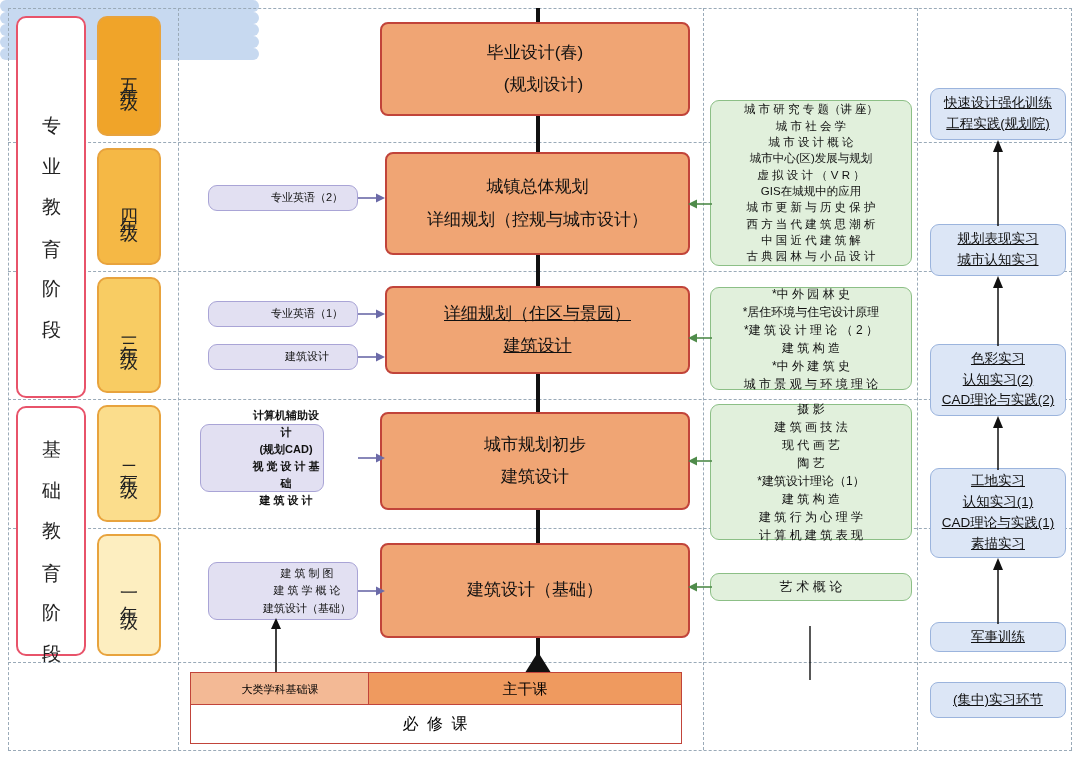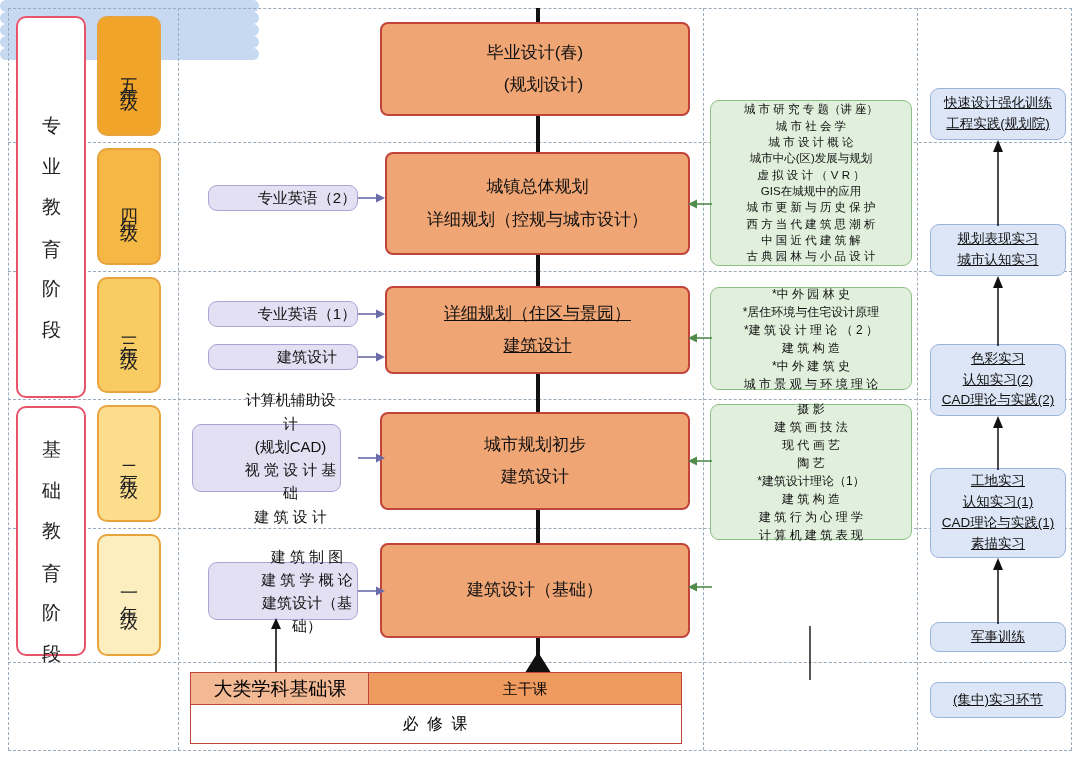--- a/index.html
+++ b/index.html
@@ -15,21 +15,21 @@
   .stage-box{background:#fff;border:2px solid #e8536a;border-radius:10px;}
   .stage-label{
     writing-mode:vertical-rl;text-orientation:upright;letter-spacing:10px;
     font-size:19px;color:#222;line-height:1.1;
   }
   .grade-box{border:2px solid #e8a33d;border-radius:10px;}
   .grade-label{writing-mode:vertical-rl;text-orientation:upright;letter-spacing:8px;font-size:18px;color:#222;}
 
   .main-box{background:#f0a574;border:2px solid #c1443a;border-radius:8px;color:#111;font-size:17px;line-height:1.9;}
   .blue-box{background:#dce6f6;border:1.5px solid #9bb4dd;border-radius:9px;color:#111;font-size:13.5px;line-height:1.55;text-decoration:underline;}
-  .purple-box{background:#e2e0f2;border:1.5px solid #a9a4d6;border-radius:9px;color:#111;font-size:15px;line-height:1.55;padding-left:48px;}
+  .purple-box{background:#e2e0f2;border:1.5px solid #a9a4d6;border-radius:9px;color:#111;font-size:11px;line-height:1.55;padding-left:48px;}
   .green-box{background:#e1f0dc;border:1.5px solid #8cbf86;border-radius:9px;color:#111;font-size:13px;line-height:1.5;}
   .pill{background:#c7d9f0;border-radius:7px;}
 
   .dash-h{position:absolute;border-top:1px dashed #9aaab8;}
   .dash-v{position:absolute;border-left:1px dashed #9aaab8;}
   .solid-v{position:absolute;background:#111;}
 
   .legend-pink{background:#f3b995;border:1.5px solid #c1443a;}
   .legend-orange{background:#ef9a5f;border:1.5px solid #c1443a;}
   .legend-white{background:#fff;border:1.5px solid #c1443a;}
@@ -132,21 +132,21 @@
   </svg>
 
   <div class="purple-box box" style="left:208px;top:344px;width:150px;height:26px;">
     <span class="txt">建筑设计</span>
   </div>
   <svg class="arrow" style="left:358px;top:349px;" width="28" height="16">
     <line x1="0" y1="8" x2="20" y2="8" stroke="#6b6aa8" stroke-width="1.6"></line>
     <polygon points="27,8 18,3.5 18,12.5" fill="#6b6aa8"></polygon>
   </svg>
 
-  <div class="purple-box box" style="left:192px;top:424px;width:149px;height:68px;">
+  <div class="purple-box box" style="left:200px;top:424px;width:124px;height:68px;font-weight:bold;">
     <span class="txt">计算机辅助设计
 (规划CAD)
 视 觉 设 计 基 础
 建 筑  设  计</span>
   </div>
   <svg class="arrow" style="left:358px;top:450px;" width="28" height="16">
     <line x1="0" y1="8" x2="20" y2="8" stroke="#6b6aa8" stroke-width="1.6"></line>
     <polygon points="27,8 18,3.5 18,12.5" fill="#6b6aa8"></polygon>
   </svg>
 
@@ -203,20 +203,23 @@
 *建筑设计理论（1）
 建    筑    构    造
 建 筑 行 为 心 理 学
 计 算 机 建 筑 表 现</span>
   </div>
   <svg class="arrow" style="left:688px;top:453px;" width="24" height="16">
     <line x1="24" y1="8" x2="8" y2="8" stroke="#4f8b4a" stroke-width="1.6"></line>
     <polygon points="0,8 9,3.5 9,12.5" fill="#4f8b4a"></polygon>
   </svg>
 
+  <div class="green-box box" style="left:710px;top:573px;width:202px;height:28px;">
+    <span class="txt" style="font-size:13px;">艺  术  概  论</span>
+  </div>
   <svg class="arrow" style="left:688px;top:579px;" width="24" height="16">
     <line x1="24" y1="8" x2="8" y2="8" stroke="#4f8b4a" stroke-width="1.6"></line>
     <polygon points="0,8 9,3.5 9,12.5" fill="#4f8b4a"></polygon>
   </svg>
 
   <div class="blue-box box" style="left:930px;top:88px;width:136px;height:52px;">
     <span class="txt">快速设计强化训练
 工程实践(规划院)</span>
   </div>
   <div class="blue-box box" style="left:930px;top:224px;width:136px;height:52px;">
@@ -253,21 +256,21 @@
   <svg class="arrow" style="left:990px;top:558px;" width="16" height="66">
     <line x1="8" y1="66" x2="8" y2="10" stroke="#111" stroke-width="1.5"></line>
     <polygon points="8,0 13,12 3,12" fill="#111"></polygon>
   </svg>
   <svg class="arrow" style="left:990px;top:664px;" width="16" height="-0"></svg>
 
   <svg class="arrow" style="left:806px;top:600px;" width="190" height="80">
     <polyline points="4,80 4,26" fill="none" stroke="#111" stroke-width="1.4"></polyline>
   </svg>
 
-  <div class="legend-pink" style="position:absolute;left:190px;top:672px;width:178px;height:32px;display:flex;align-items:center;justify-content:center;font-size:19px;">
+  <div class="legend-pink" style="position:absolute;left:190px;top:672px;width:178px;height:32px;display:flex;align-items:center;justify-content:center;font-size:11px;">
     <span>大类学科基础课</span>
   </div>
   <div class="legend-orange" style="position:absolute;left:368px;top:672px;width:312px;height:32px;display:flex;align-items:center;justify-content:center;font-size:15px;">
     <span>主干课</span>
   </div>
   <div class="legend-white" style="position:absolute;left:190px;top:704px;width:490px;height:38px;display:flex;align-items:center;justify-content:center;font-size:16px;letter-spacing:2px;">
     <span>必        修        课</span>
   </div>
 
 

